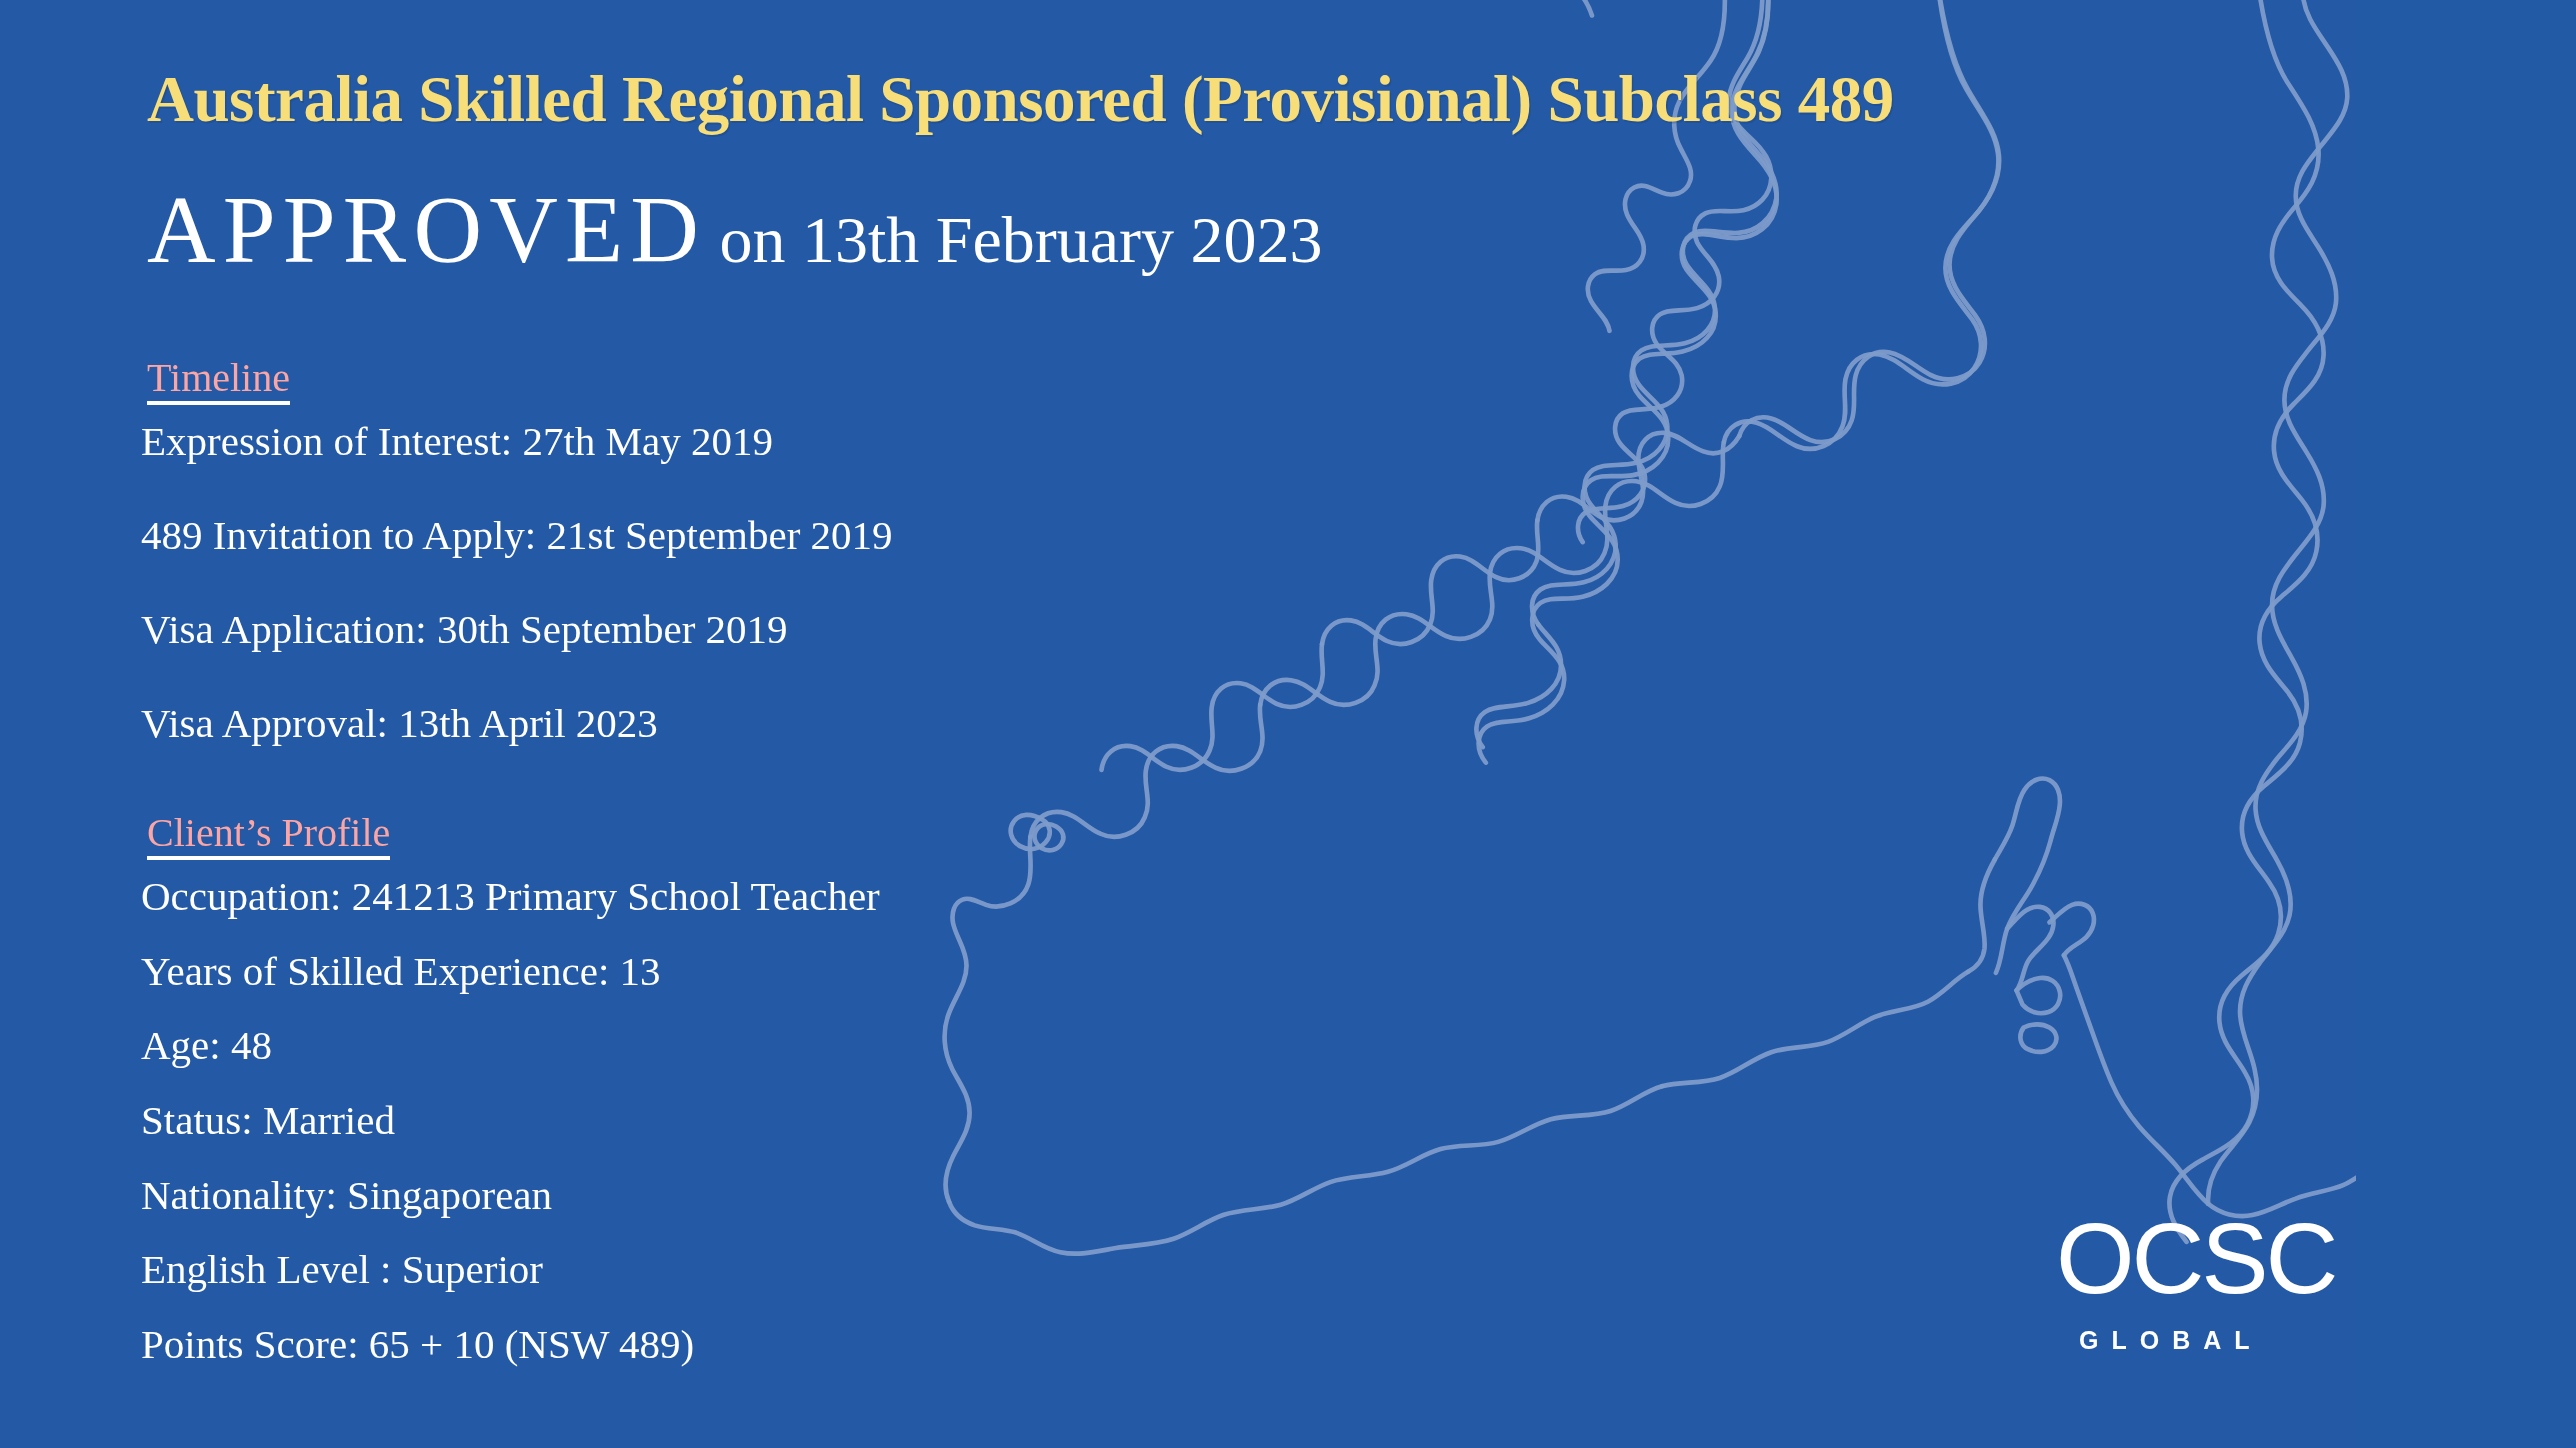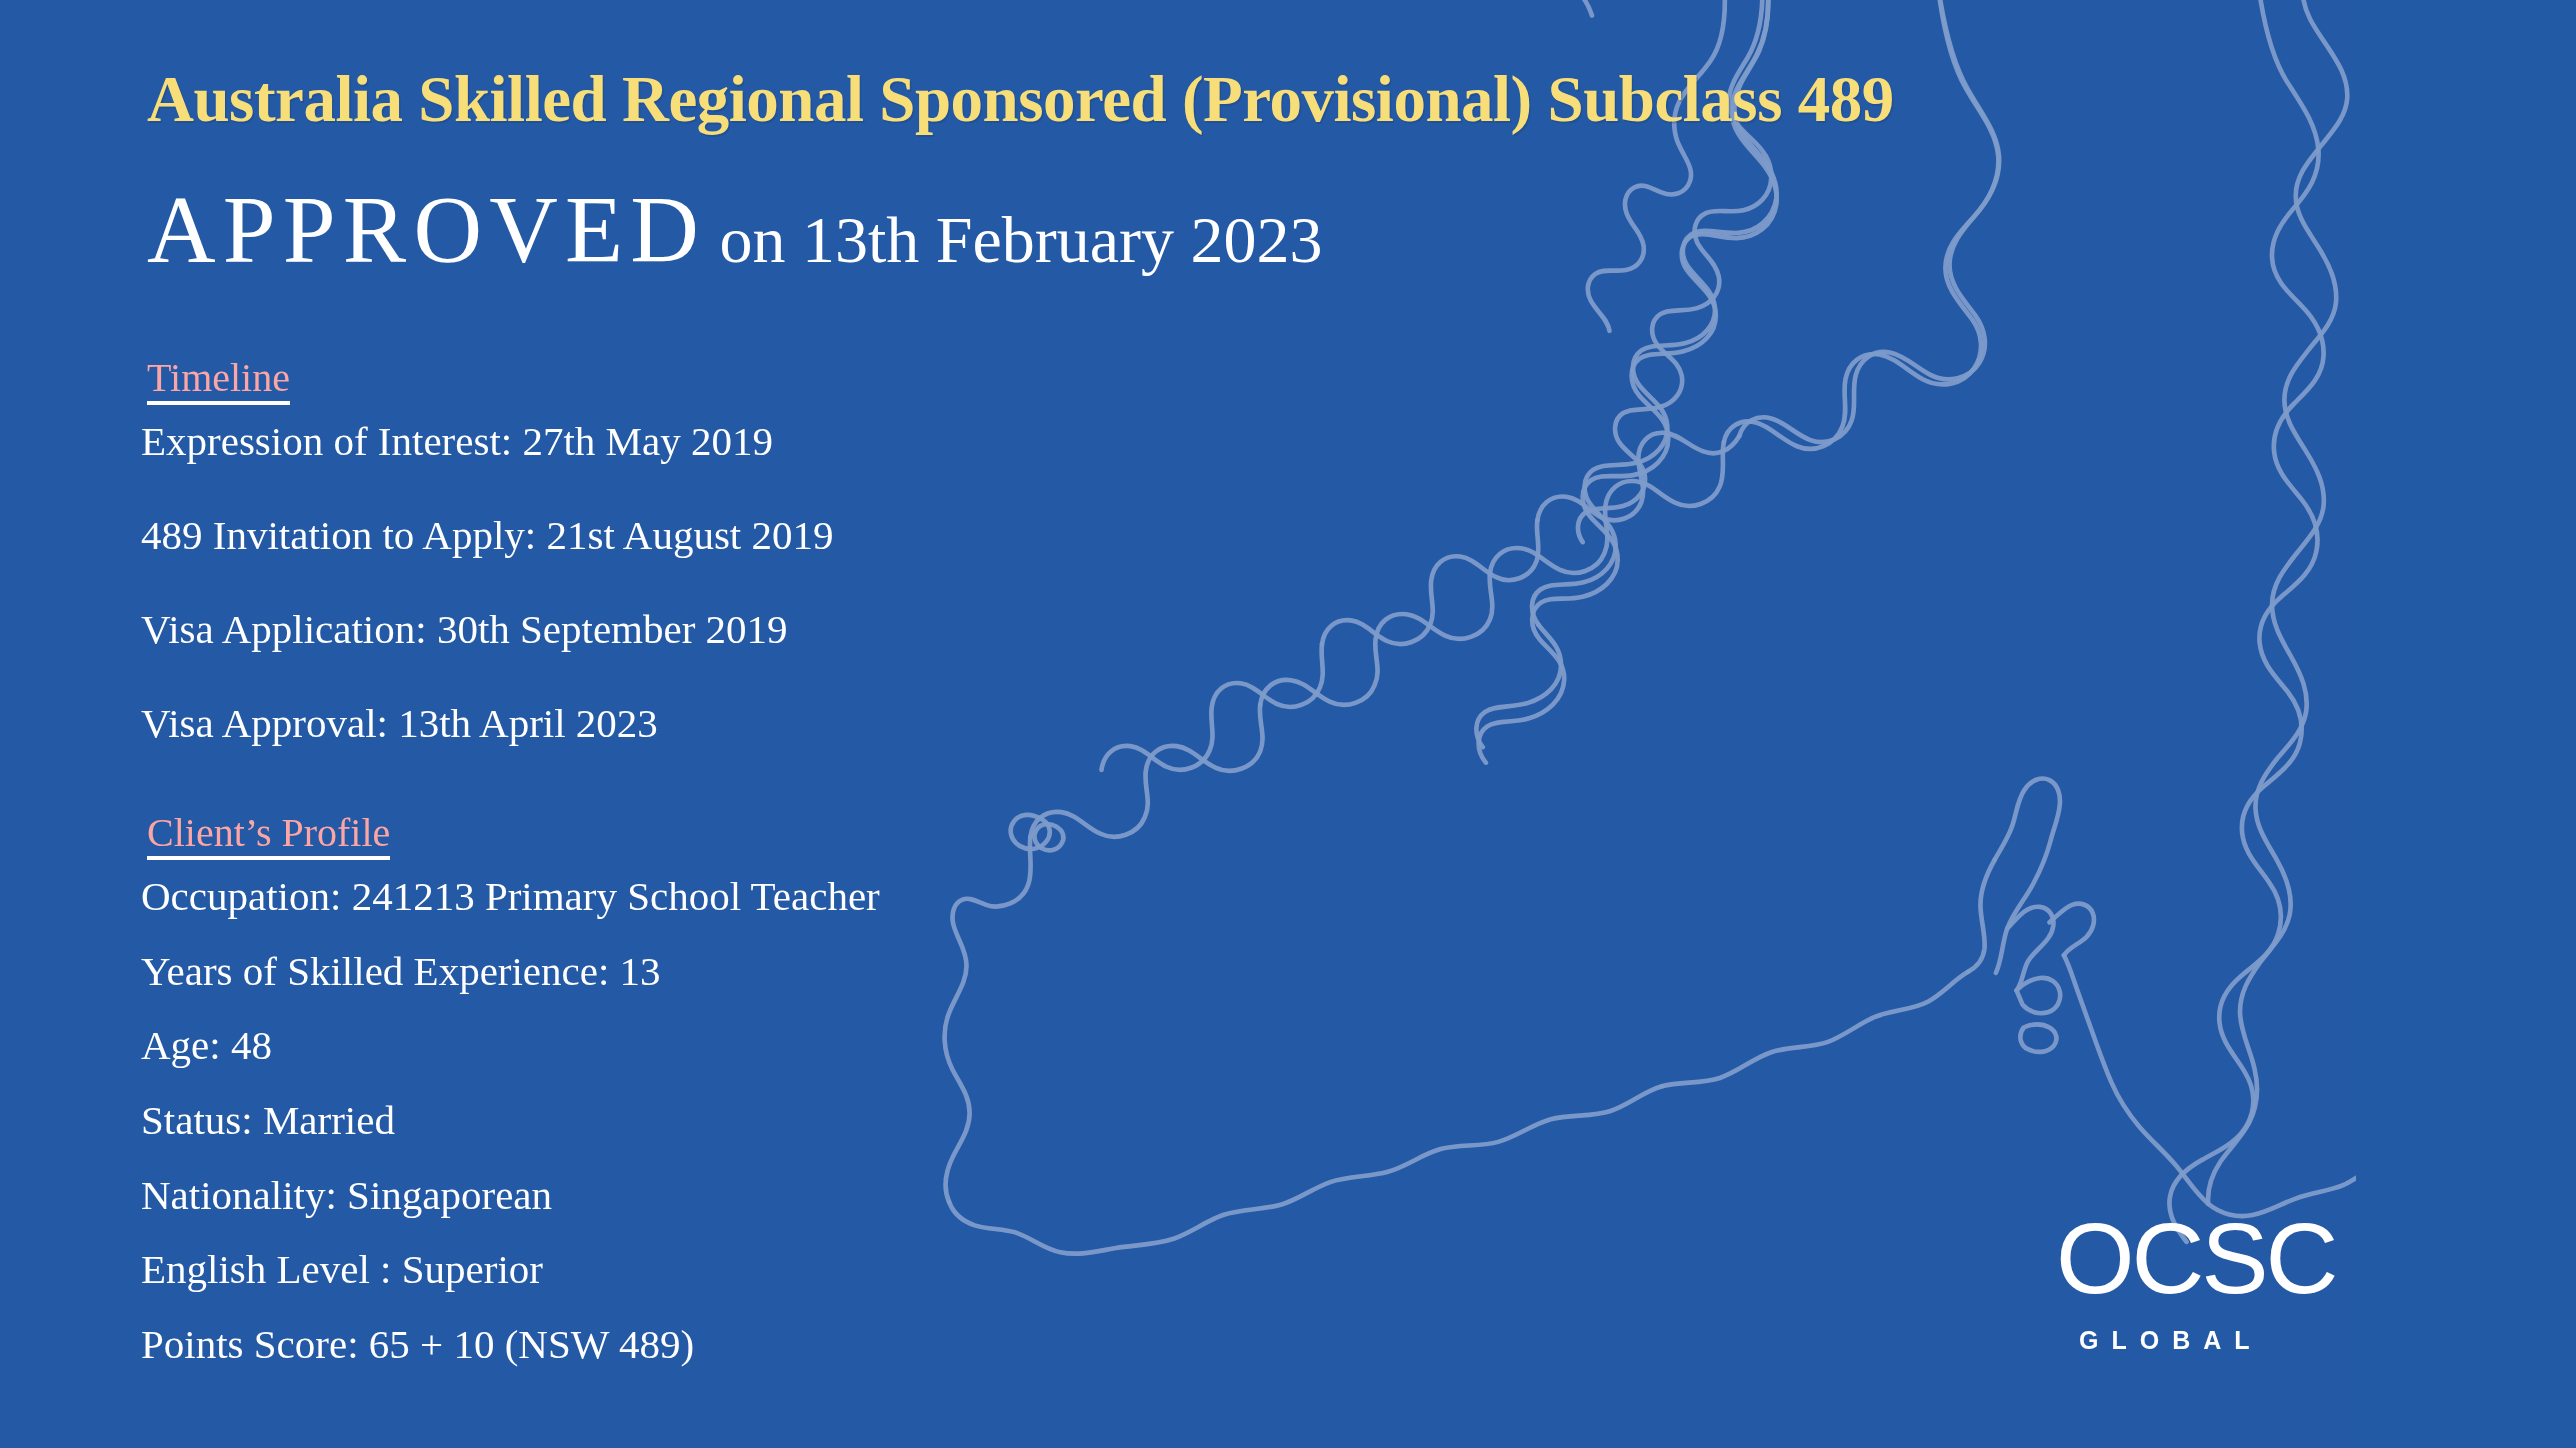--- a/index.html
+++ b/index.html
@@ -976,21 +976,21 @@
 
     <div class="headline">Australia Skilled Regional Sponsored (Provisional) Subclass 489</div>
 
     <div class="approved-row">
       <span class="approved-word">APPROVED</span><span class="approved-date">on 13th February 2023</span>
     </div>
 
     <div class="section-head" id="timeline-head">Timeline</div>
 
     <div class="line" style="top:421px">Expression of Interest: 27th May 2019</div>
-    <div class="line" style="top:515px">489 Invitation to Apply: 21st August 2019</div>
+    <div class="line" style="top:515px">489 Invitation to Apply: 21st September 2019</div>
     <div class="line" style="top:609px">Visa Application: 30th September 2019</div>
     <div class="line" style="top:703px">Visa Approval: 13th April 2023</div>
 
     <div class="section-head" id="profile-head">Client’s Profile</div>
 
     <div class="line" style="top:876px">Occupation: 241213 Primary School Teacher</div>
     <div class="line" style="top:951px">Years of Skilled Experience: 13</div>
     <div class="line" style="top:1025px">Age: 48</div>
     <div class="line" style="top:1100px">Status: Married</div>
     <div class="line" style="top:1175px">Nationality: Singaporean</div>

